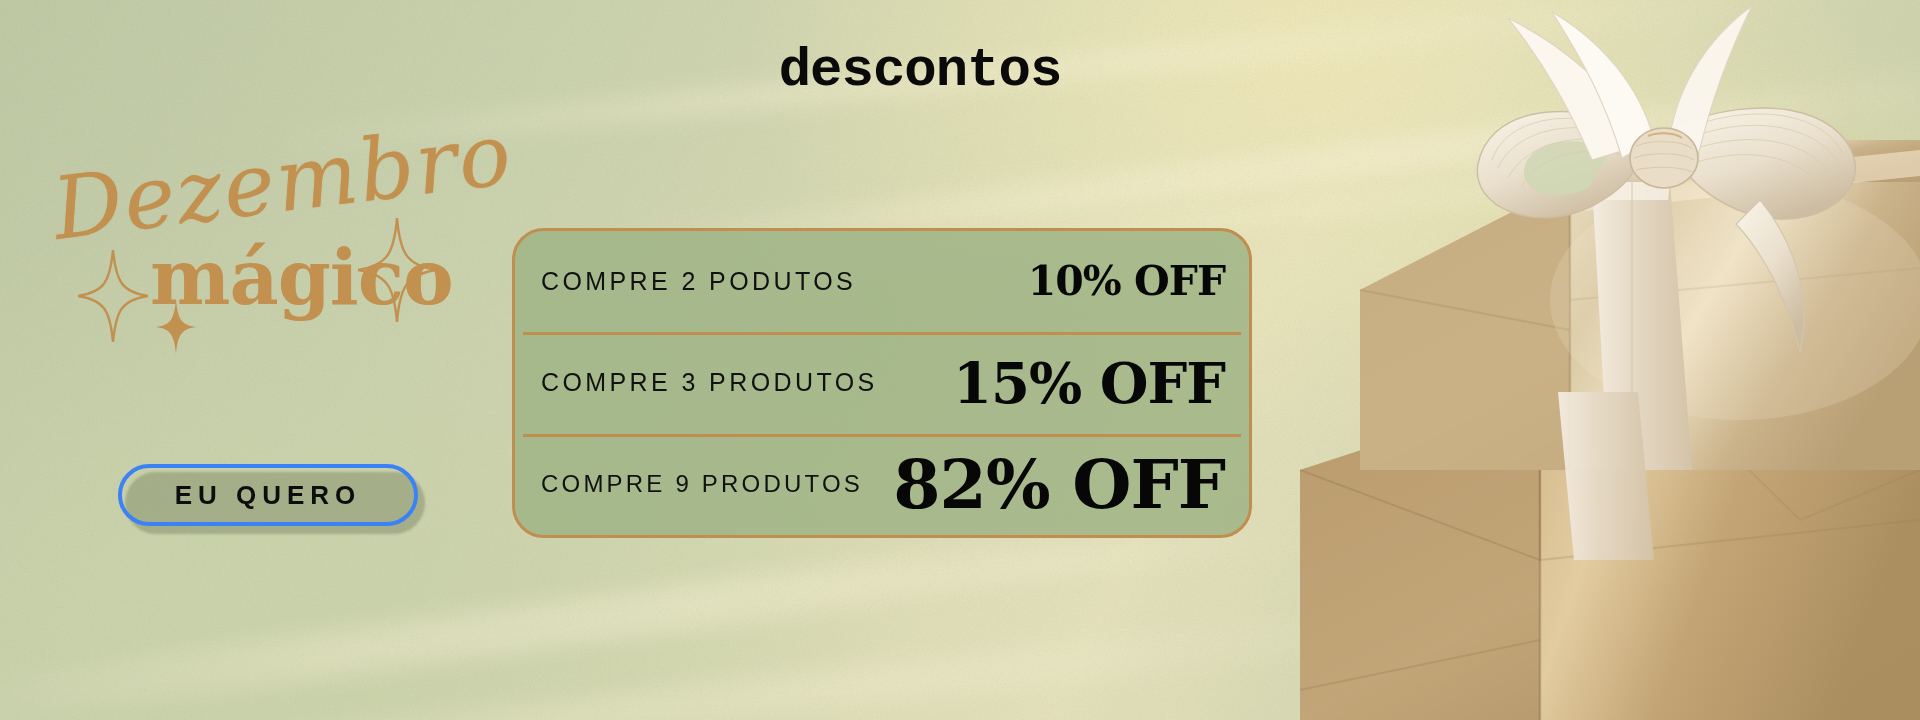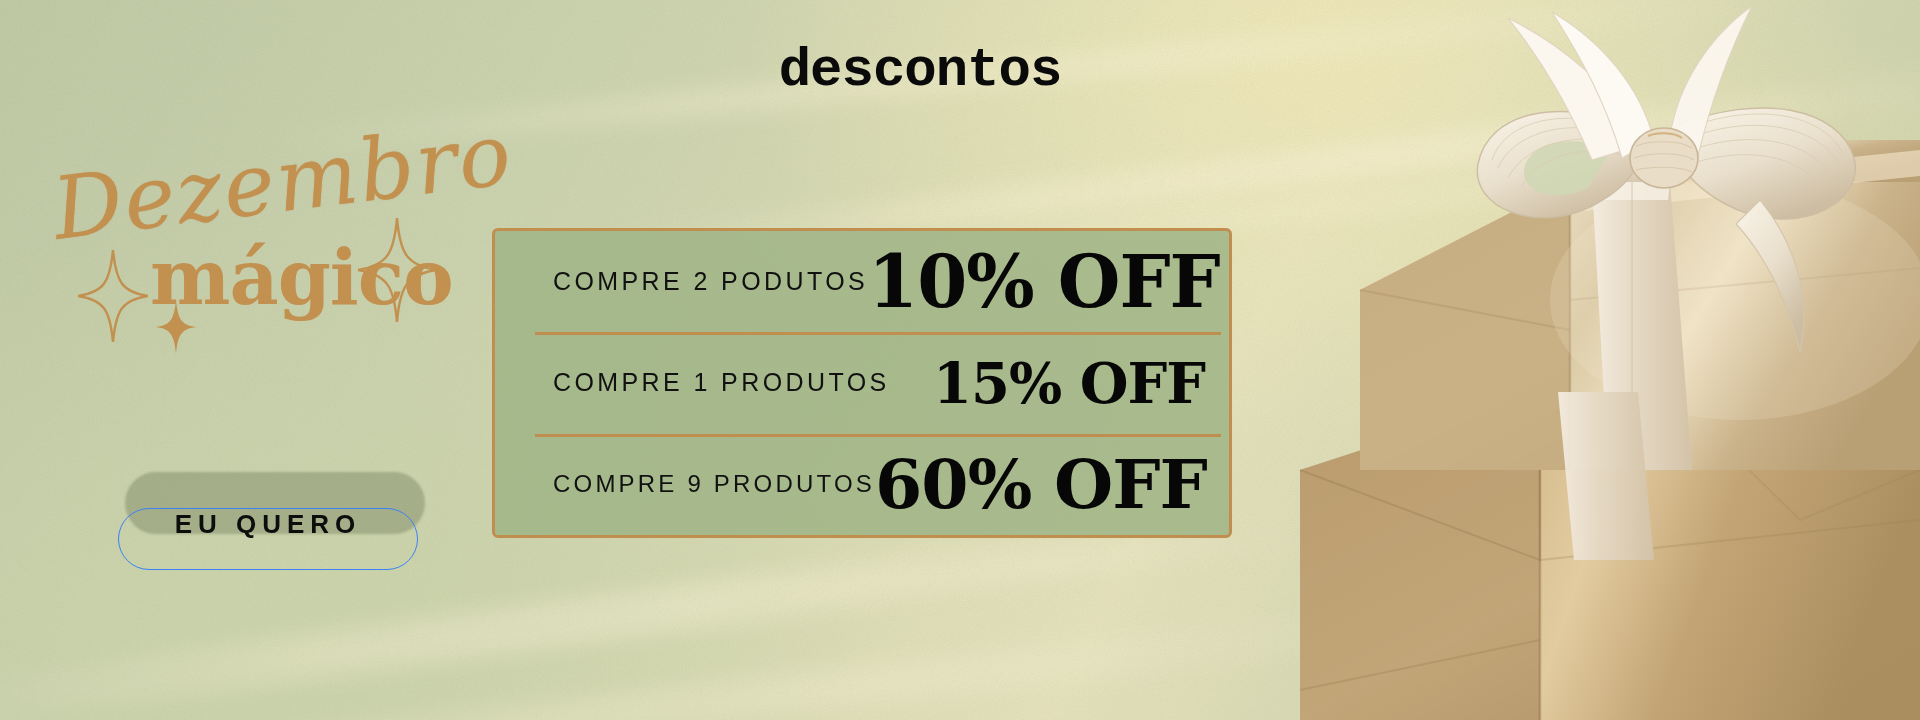--- a/index.html
+++ b/index.html
@@ -79,25 +79,24 @@
   .cta-shadow {
     position:absolute; left:7px; top:8px;
     width:300px; height:62px; border-radius:31px;
     background:rgba(120,130,96,0.45);
     filter:blur(1px);
   }
   .cta-button {
     position:relative;
     width:300px; height:62px;
     border-radius:31px;
-    border:1px solid #3b82f6;
+    border:4px solid #3b82f6;
     background:transparent;
-    display:flex; align-items:flex-start; justify-content:center;
+    display:flex; align-items:center; justify-content:center;
     cursor:pointer;
-    margin-top:44px;
   }
   .cta-label {
     font-family:"Liberation Sans", sans-serif;
     font-size:26px; font-weight:700;
     letter-spacing:6px;
     color:#0d0d0d;
   }
 
   
   .headline {
@@ -108,29 +107,28 @@
     font-weight:700;
     color:#0a0a0a;
     line-height:0.86;
     letter-spacing:-1px;
   }
   .headline .l1 { display:block; font-size:54px;font-family:Liberation Mono, monospace; }
   .headline .l2 { display:block; font-size:66px; }
 
   
   .offer-card {
-    position:absolute; left:492px; top:228px;
+    position:absolute; left:512px; top:228px;
     width:740px; height:310px;
     border:3px solid #c08f4f;
-    border-radius:6px;
+    border-radius:32px;
     background:rgba(160,181,134,0.86);
     display:flex; flex-direction:column;
     justify-content:center;
     overflow:hidden;
-    padding-left:32px;
   }
   .offer-row {
     position:relative;
     flex:1;
     display:flex; align-items:center;
     padding:0 24px 0 26px;
   }
   .offer-row + .offer-row::before {
     content:"";
     position:absolute; left:8px; right:8px; top:0;
@@ -147,21 +145,21 @@
   .offer-value {
     margin-left:auto;
     font-family:"DejaVu Serif", serif;
     font-weight:700;
     font-size:64px;
     line-height:1;
     color:#070707;
     letter-spacing:-1px;
     white-space:nowrap;
   }
-  .offer-row.r1 .offer-value { font-size:72px; }
+  .offer-row.r1 .offer-value { font-size:41px; }
   .offer-row.r2 .offer-value { font-size:56px; }
   .offer-row.r3 .offer-value { font-size:68px; }
   .offer-row.r3 .offer-desc  { font-size:24px; letter-spacing:3.2px; }
 
   
   .gifts { position:absolute; right:0; top:0; width:680px; height:720px; }
   .gifts svg { display:block; }
 </style>
 </head>
 <body>
@@ -219,27 +217,27 @@
   </div>
 
   <div class="offer-card">
 
     <div class="offer-row r1">
       <span class="offer-desc">COMPRE 2 PODUTOS</span>
       <span class="offer-value">10% OFF</span>
     </div>
 
     <div class="offer-row r2">
-      <span class="offer-desc">COMPRE 1 PRODUTOS</span>
+      <span class="offer-desc">COMPRE 3 PRODUTOS</span>
       <span class="offer-value">15% OFF</span>
     </div>
 
     <div class="offer-row r3">
       <span class="offer-desc">COMPRE 9 PRODUTOS</span>
-      <span class="offer-value">60% OFF</span>
+      <span class="offer-value">82% OFF</span>
     </div>
 
   </div>
 
   <div class="gifts">
     <svg width="680" height="720" viewBox="0 0 680 720">
       <defs>
         <linearGradient id="gTop" x1="0" y1="0" x2="1" y2="0.5">
           <stop offset="0%" stop-color="#e8dcc0"></stop>
           <stop offset="22%" stop-color="#d9c8a2"></stop>

